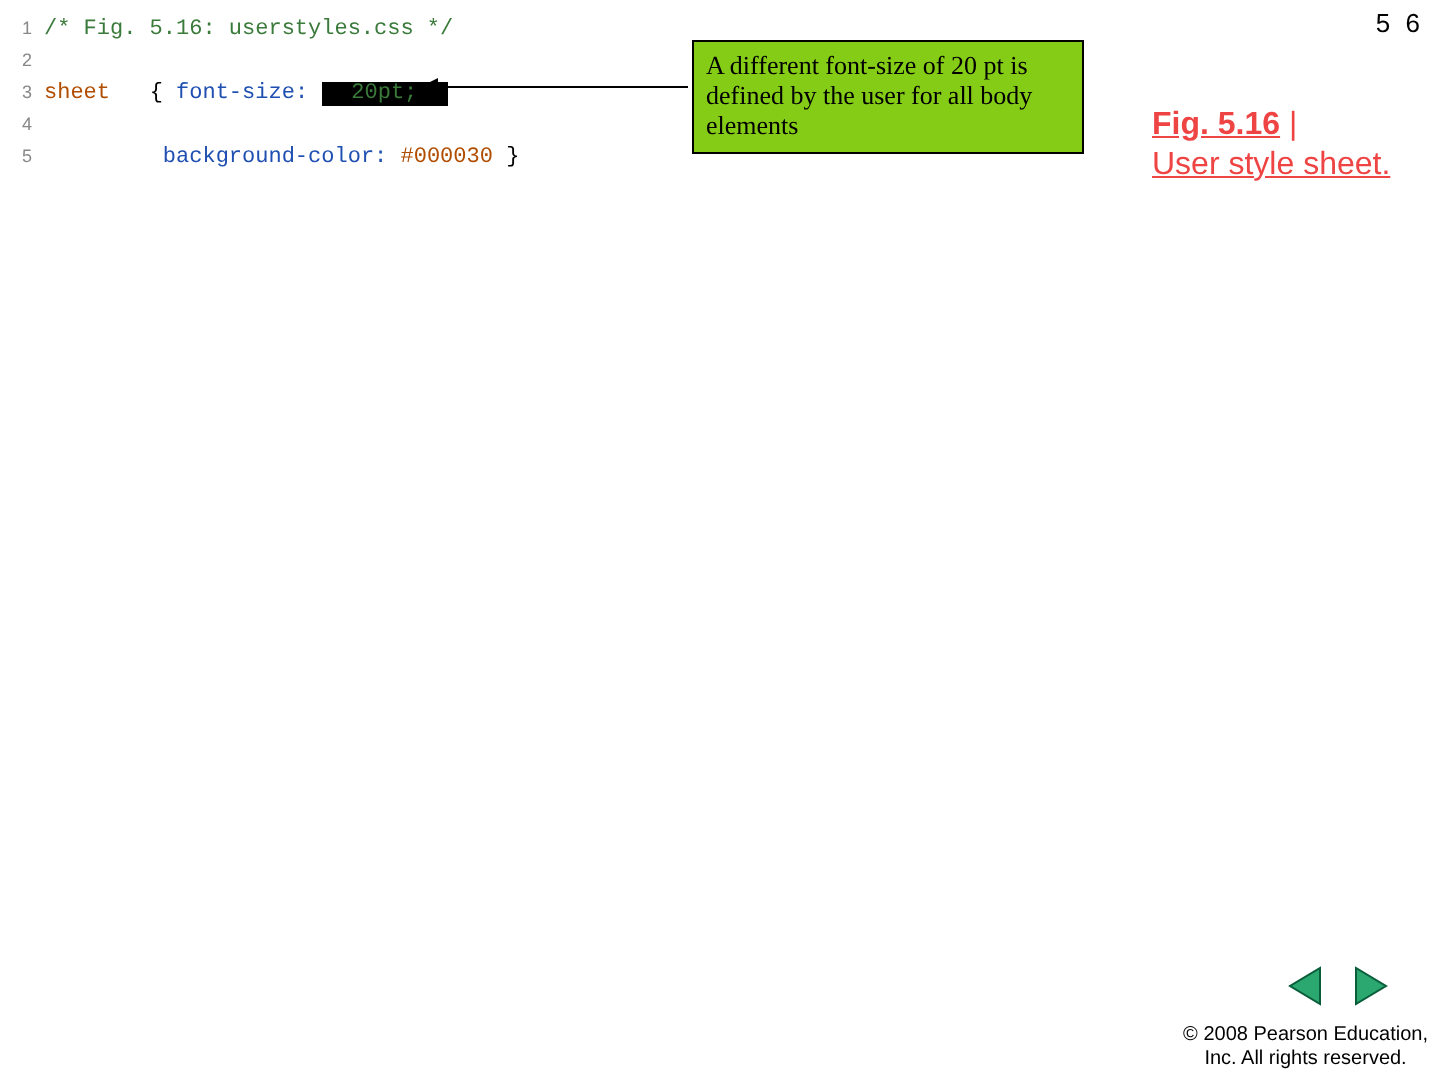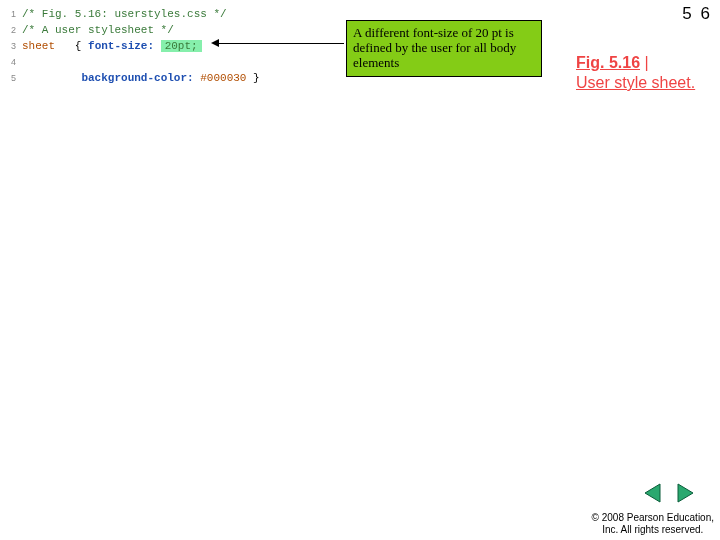--- a/index.html
+++ b/index.html
@@ -9,21 +9,21 @@
     height: 540px;
     background: #fff;
     font-family: Arial, sans-serif;
     overflow: hidden;
     position: relative;
   }
   .page-number {
     position: absolute;
     top: 4px;
     right: 8px;
-    font-size: 17px;
+    font-size: 13px;
     letter-spacing: 2px;
     color: #000;
   }
   .code-block {
     position: absolute;
     top: 6px;
     left: 2px;
     font-family: "Courier New", monospace;
     font-size: 11px;
     line-height: 16px;
@@ -40,27 +40,27 @@
     font-size: 9px;
     font-family: Arial, sans-serif;
     padding-right: 6px;
     flex: 0 0 14px;
   }
   .code {
     white-space: pre;
   }
   .c-comment { color: #3a7a3a; }
   .c-keyword { color: #b14d00; }
-  .c-prop    { color: #1e4fb1; font-weight: bold; }
+  .c-prop    { color: #1e4fb1; font-weight: normal; }
   .c-value   { color: #b14d00; }
   .c-punct   { color: #000; }
   .c-highlight {
-    background: #86efac;
+    background: #000000;
     color: #3a7a3a;
-    padding: 0 4px;
+    padding: 0 15px;
   }
 
   .callout {
     position: absolute;
     top: 20px;
     left: 346px;
     width: 182px;
     background: #84cc16;
     border: 1px solid #000;
     font-family: "Times New Roman", serif;
@@ -139,21 +139,20 @@
 
 <div class="page-number">5 6</div>
 
 <div class="code-block" id="code-block">
     <div class="code-line">
       <div class="gutter">1</div>
       <div class="code"><span class="c-comment">/* Fig. 5.16: userstyles.css */</span></div>
     </div>
     <div class="code-line">
       <div class="gutter">2</div>
-      <div class="code"><span class="c-comment">/* A user stylesheet */</span></div>
     </div>
     <div class="code-line">
       <div class="gutter">3</div>
       <div class="code"><span class="c-keyword">sheet</span><span class="c-punct">   { </span><span class="c-prop">font-size: </span><span class="c-highlight">20pt;</span></div>
     </div>
     <div class="code-line">
       <div class="gutter">4</div>
     </div>
     <div class="code-line">
       <div class="gutter">5</div>

